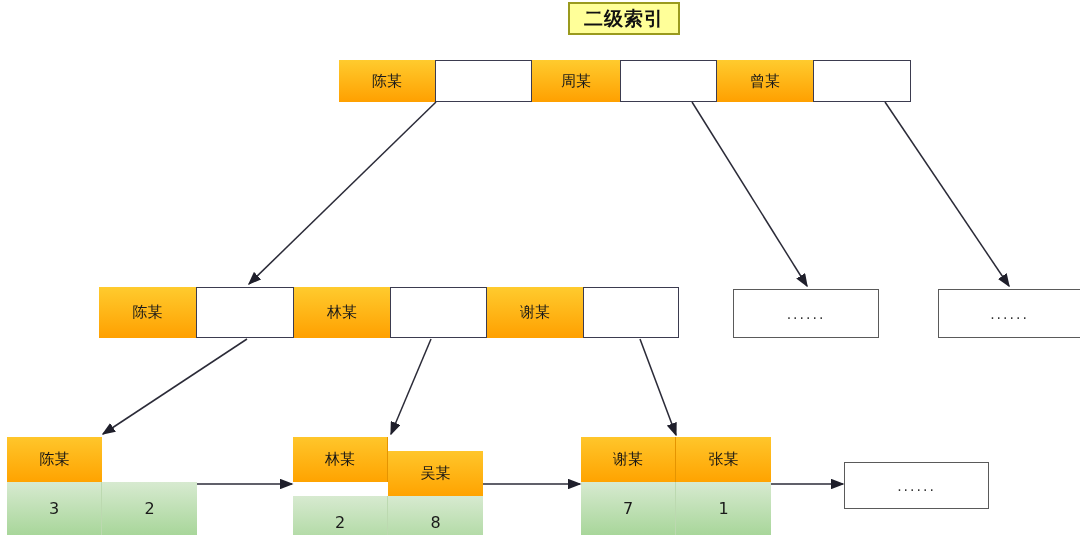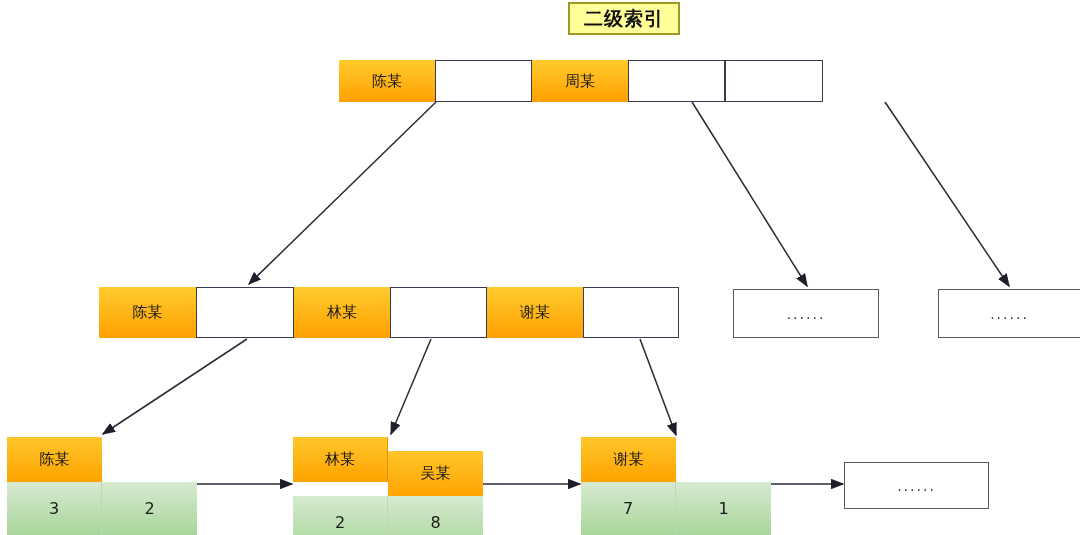--- a/index.html
+++ b/index.html
@@ -121,22 +121,23 @@
 </head>
 <body>
 
 <div id="canvas">
 
   <div class="title-badge">二级索引</div>
 
   <div class="node" style="left:335px; top:60px; width:580px; height:42px;">
     <div class="cell cell-key" style="width:96px; height:42px;">陈某</div>
     <div class="cell cell-ptr" style="width:97px; height:42px;"></div>
-    <div class="cell cell-key" style="width:96px; height:42px;">周某</div>
+    <div class="cell cell-key" style="width:88px; height:42px;">周某</div>
     <div class="cell cell-ptr" style="width:97px; height:42px;"></div>
+    <div class="cell cell-key" style="width:96px; height:42px;">曾某</div>
     <div class="cell cell-ptr" style="width:98px; height:42px;"></div>
   </div>
 
   <div class="node" style="left:95px; top:287px; width:580px; height:51px;">
     <div class="cell cell-key" style="width:97px; height:51px;">陈某</div>
     <div class="cell cell-ptr" style="width:98px; height:51px;"></div>
     <div class="cell cell-key" style="width:96px; height:51px;">林某</div>
     <div class="cell cell-ptr" style="width:97px; height:51px;"></div>
     <div class="cell cell-key" style="width:96px; height:51px;">谢某</div>
     <div class="cell cell-ptr" style="width:96px; height:51px;"></div>
@@ -162,20 +163,21 @@
     </div>
     <div class="leaf-row">
       <div class="leaf-val" style="width:95px;">2</div>
       <div class="leaf-val" style="width:95px;">8</div>
     </div>
   </div>
 
   <div class="leaf" style="left:577px; top:437px; width:190px;">
     <div class="leaf-row">
       <div class="leaf-key" style="width:95px;">谢某</div>
+      <div class="leaf-key" style="width:95px;">张某</div>
     </div>
     <div class="leaf-row">
       <div class="leaf-val" style="width:95px;">7</div>
       <div class="leaf-val" style="width:95px;">1</div>
     </div>
   </div>
 
   <div class="ellipsis-box" style="left:840px; top:462px; width:145px; height:47px;">......</div>
 
   <svg class="overlay" viewBox="0 0 1080 535">

